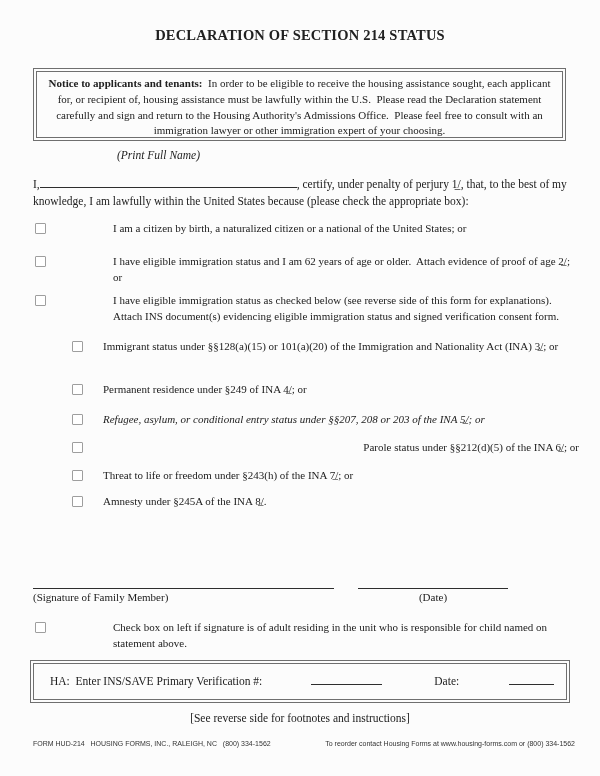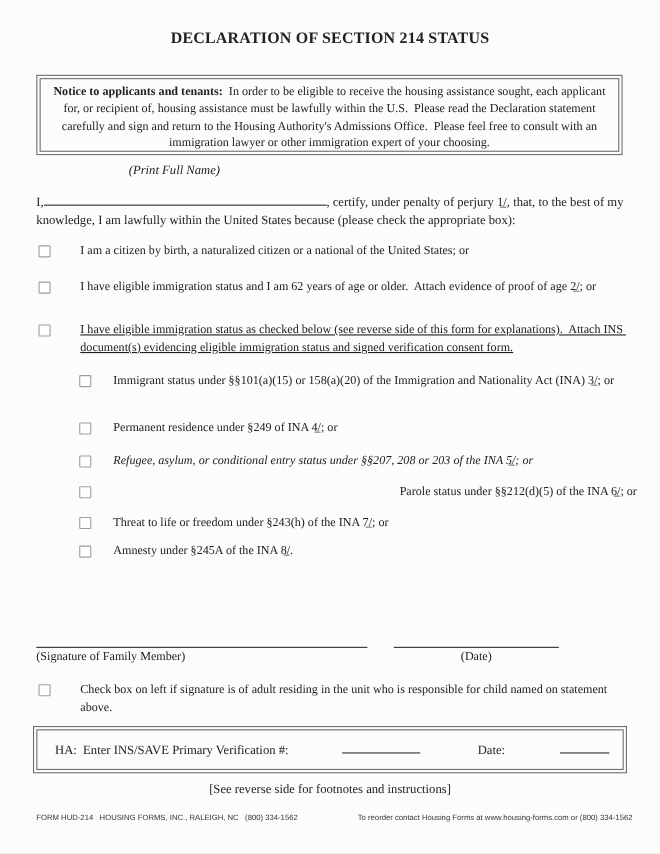--- a/index.html
+++ b/index.html
@@ -26,29 +26,29 @@
   .notice-text b{font-weight:bold;}
 
   .print-name{position:absolute;top:149px;left:117px;font-style:italic;font-size:11.5px;}
 
   .certify{position:absolute;top:176px;left:33px;width:546px;
            font-size:11.5px;line-height:16.5px;white-space:pre-wrap;}
   .name-blank{display:inline-block;width:257px;height:11px;
               border-bottom:1px solid var(--line-color);}
 
   .opt-row{position:absolute;display:flex;align-items:flex-start;}
-  .opt-row.lvl1{left:35px;right:23px;}
+  .opt-row.lvl1{left:35px;right:23px;gap:40px;}
   .opt-row.lvl1 .lbl{margin-left:27px;}
   .opt-row.lvl2{left:72px;right:21px;}
   .opt-row.lvl2 .lbl{margin-left:20px;}
   .cb{flex:0 0 auto;width:11px;height:11px;margin-top:2px;
       border:1px solid var(--checkbox-border);background:#fff;border-radius:1px;cursor:pointer;}
   .lbl{font-size:11px;line-height:15.5px;white-space:pre-wrap;}
 
-  .r1{top:221px;} .r2{top:254px;} .r3{top:293px;text-decoration:underline;}
+  .r1{top:221px;} .r2{top:254px;} .r3{top:293px;}
   .s1{top:339px;} .s2{top:382px;} .s3{top:412px;font-style:italic;}
   .s4{top:440px;justify-content:space-between;} .s5{top:468px;} .s6{top:494px;}
 
   .hline{position:absolute;height:0;border-top:1px solid var(--line-color);}
   .sig-line{top:588px;left:33px;width:301px;}
   .date-line{top:588px;left:358px;width:150px;}
   .sig-label{position:absolute;top:591px;font-size:11px;}
   .sig-label.sig{left:33px;}
   .sig-label.date{left:358px;width:150px;text-align:center;}
 
@@ -95,21 +95,21 @@
     <span class="lbl">I have eligible immigration status and I am 62 years of age or older.  Attach evidence of proof of age 2̲/; or</span>
   </div>
 
   <div class="opt-row lvl1 r3">
     <div class="cb" role="checkbox" aria-checked="false"></div>
     <span class="lbl">I have eligible immigration status as checked below (see reverse side of this form for explanations).  Attach INS document(s) evidencing eligible immigration status and signed verification consent form.</span>
   </div>
 
   <div class="opt-row lvl2 s1">
     <div class="cb" role="checkbox" aria-checked="false"></div>
-    <span class="lbl">Immigrant status under §§101(a)(15) or 158(a)(20) of the Immigration and Nationality Act (INA) 3̲/; or</span>
+    <span class="lbl">Immigrant status under §§128(a)(15) or 101(a)(20) of the Immigration and Nationality Act (INA) 3̲/; or</span>
   </div>
 
   <div class="opt-row lvl2 s2">
     <div class="cb" role="checkbox" aria-checked="false"></div>
     <span class="lbl">Permanent residence under §249 of INA 4̲/; or</span>
   </div>
 
   <div class="opt-row lvl2 s3">
     <div class="cb" role="checkbox" aria-checked="false"></div>
     <span class="lbl">Refugee, asylum, or conditional entry status under §§207, 208 or 203 of the INA 5̲/; or</span>

